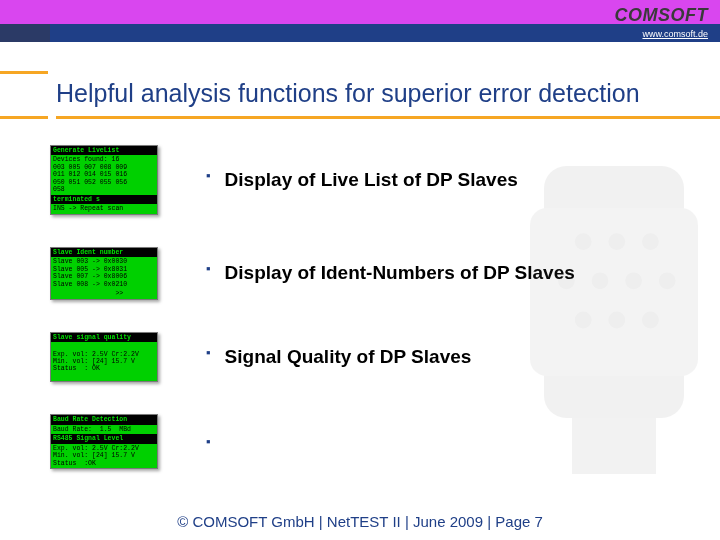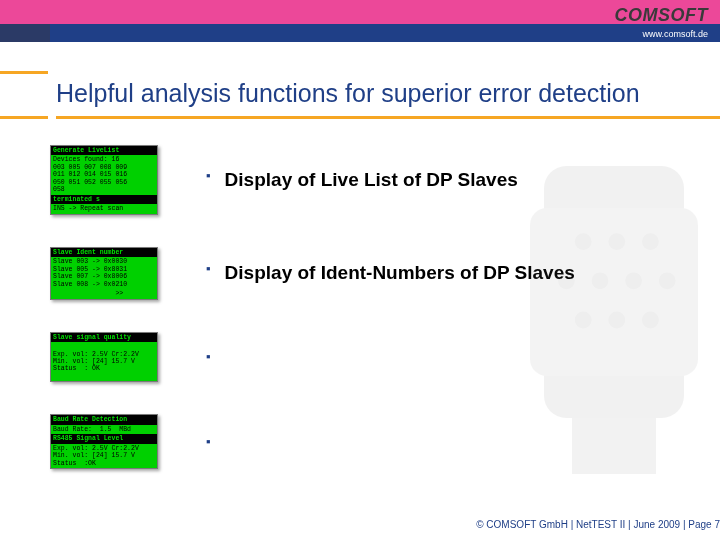--- a/index.html
+++ b/index.html
@@ -6,21 +6,21 @@
   body {
     width: 720px;
     height: 540px;
     background: #fff;
     font-family: Arial, sans-serif;
     position: relative;
     overflow: hidden;
   }
   .header {
     height: 42px;
-    background: #ec4899;
+    background: #d946ef;
     position: relative;
     display: flex;
     align-items: center;
     justify-content: flex-end;
     padding-right: 12px;
   }
   .header-stripe {
     position: absolute;
     left: 0;
     bottom: 0;
@@ -49,20 +49,21 @@
     color: #3a3a3a;
     letter-spacing: 0.5px;
   }
   .logo-url {
     font-size: 9px;
     color: #fff;
     display: block;
     margin-top: 4px;
     position: relative;
     top: 2px;
+    text-decoration: underline;
   }
   .title-row {
     display: flex;
     align-items: center;
     margin-top: 28px;
   }
   .title-accent {
     width: 48px;
     height: 48px;
     border-top: 3px solid #f6a623;
@@ -137,22 +138,22 @@
     top: 150px;
     width: 280px;
     height: 340px;
     opacity: 0.08;
     pointer-events: none;
   }
   .footer {
     position: absolute;
     bottom: 10px;
     width: 100%;
-    text-align: right;
-    font-size: 10px;
+    text-align: center;
+    font-size: 15px;
     color: #1f3f87;
   }
 </style>
 </head>
 <body>
 
 <svg class="bg-connector" viewBox="0 0 100 120">
   <rect x="30" y="5" width="50" height="90" rx="8" fill="#555"></rect>
   <rect x="25" y="20" width="60" height="60" rx="6" fill="#777"></rect>
   <circle cx="44" cy="32" r="3" fill="#333"></circle>
@@ -219,20 +220,21 @@
     <div class="screen">
       <div class="scr-bar">Slave signal quality</div>
       <div class="scr-body">
 Exp. vol: 2.5V Cr:2.2V
 Min. vol: [24] 15.7 V
 Status  : OK
  </div>
     </div>
     <div class="bullet-wrap">
       <span class="bullet-mark">▪</span>
+      <span class="bullet-text">Signal Quality of DP Slaves</span>
     </div>
   </div>
 
   <div class="row" style="margin-bottom:0">
     <div class="screen">
       <div class="scr-bar">Baud Rate Detection</div>
       <div class="scr-body">Baud Rate:  1.5  MBd</div>
       <div class="scr-bar">RS485 Signal Level</div>
       <div class="scr-body">Exp. vol: 2.5V Cr:2.2V
 Min. vol: [24] 15.7 V

